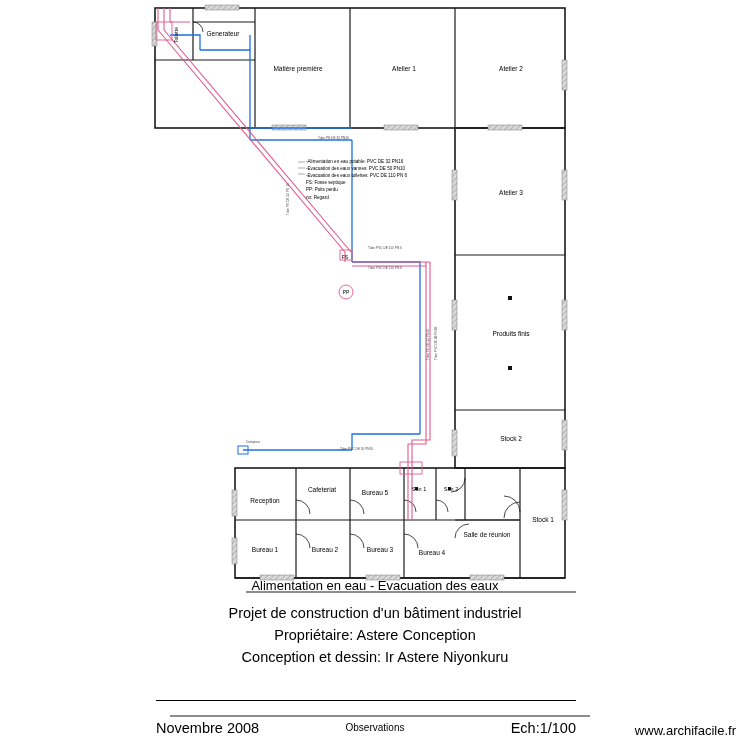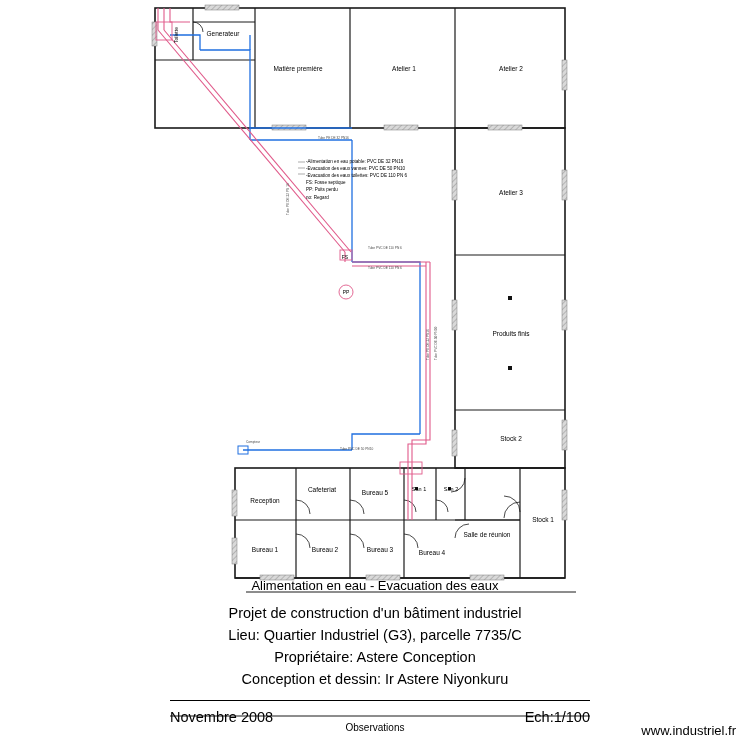--- a/index.html
+++ b/index.html
@@ -79,27 +79,27 @@
     color: #000;
   }
   .footer .line {
     text-align: center;
     margin: 4px;
     padding: 1px 0;
     font-size: 14.5px;
   }
   .footer-last {
     position: absolute;
-    left: 170px;
+    left: 156px;
     top: 700px;
     width: 420px;
     border-top: 1px solid #000;
     display: flex;
     justify-content: space-between;
-    padding-top: 8px;
+    padding-top: 19px;
     font-size: 14.5px;
   }
   .obs-center {
     position: absolute;
     left: 0; top: 722px;
     width: 750px;
     text-align: center;
     font-size: 10px;
   }
   .brand {
@@ -280,26 +280,25 @@
   <div class="pipe-label" style="left:340px; top:447px;">Tube PVC DE 50 PN10</div>
   <div class="pipe-label vert" style="left:426px; top:360px;">Tube PE DE 32 PN16</div>
   <div class="pipe-label vert" style="left:434px; top:360px;">Tube PVC DE 50 PN10</div>
   <div class="pipe-label vert" style="left:286px; top:215px;">Tube PE DE 32 PN 16</div>
   <div class="pipe-label" style="left:246px; top:440px;">Compteur</div>
 
   <div class="title-caption" style="top:578px;">Alimentation en eau - Evacuation des eaux</div>
 
   <div class="footer">
     <p class="line">Projet de construction d'un bâtiment industriel</p>
-    <p class="line">Lieu: Quartier Industriel (G3), parcelle 7735/C</p>
     <p class="line">Propriétaire: Astere Conception</p>
     <p class="line">Conception et dessin: Ir Astere Niyonkuru</p>
   </div>
 
   <div class="footer-last">
     <span>Novembre 2008</span>
     <span>Ech:1/100</span>
   </div>
 
   <div class="obs-center">Observations</div>
-  <div class="brand">www.industriel.fr</div>
+  <div class="brand">www.archifacile.fr</div>
 
 </div>
 
 </body></html>

